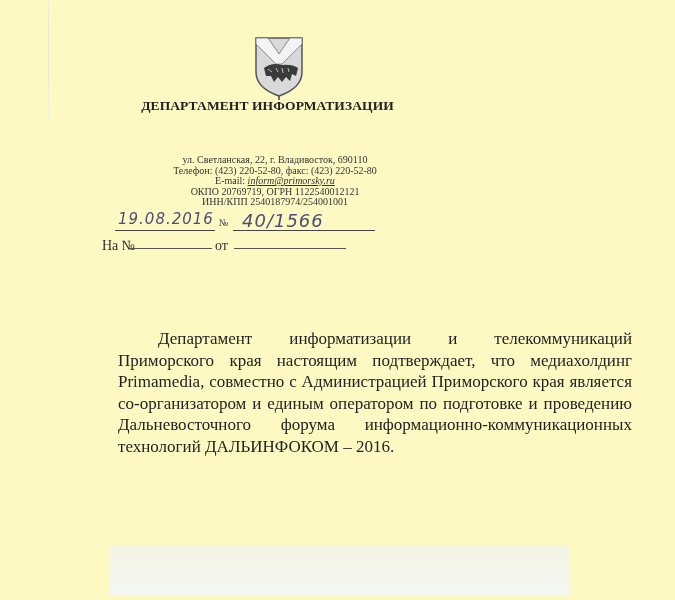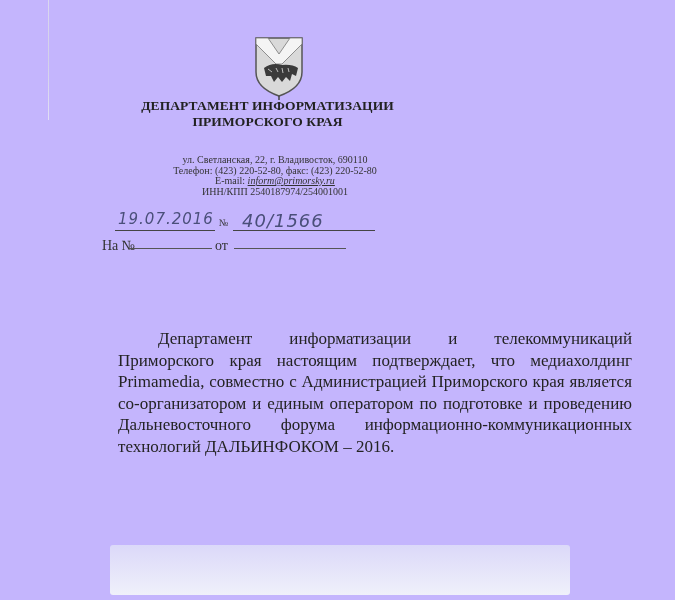--- a/index.html
+++ b/index.html
@@ -12,21 +12,21 @@
       background: #f4f7fa;
       position: relative;
       overflow: hidden;
       font-family: "Liberation Serif", "DejaVu Serif", serif;
       color: #1e1e1e;
     }
     .page {
       position: absolute;
       left: 0; top: 0;
       width: 675px; height: 600px;
-      background: #c4b5fd;
+      background: #fef9c3;
     }
     .fold-line {
       position: absolute;
       left: 48px; top: 0;
       width: 1px; height: 120px;
       background: linear-gradient(#e4e6ea, #d9dce0, #eef0f2);
       opacity: 0.7;
     }
     .crest {
       position: absolute;
@@ -152,32 +152,32 @@
   <svg class="crest" viewBox="0 0 54 66">
     <path d="M4 4 L50 4 L50 38 Q50 54 27 62 Q4 54 4 38 Z" fill="#d9d9d9" stroke="#555" stroke-width="1.5"></path>
     <path d="M4 4 L16 4 L27 20 L38 4 L50 4 L50 10 L30 30 L24 30 L4 10 Z" fill="#f4f4f4" stroke="#777" stroke-width="0.8"></path>
     <path d="M12 34 Q20 28 30 31 Q40 30 46 34 L44 42 L40 40 L38 47 L34 43 L30 48 L26 43 L22 48 L19 42 L14 42 Z" fill="#3a3a3a"></path>
     <path d="M16 35 L20 38 M24 34 L26 38 M30 34 L31 39 M36 34 L37 38" stroke="#ddd" stroke-width="0.8"></path>
     <path d="M27 62 L27 66" stroke="#444" stroke-width="1.5"></path>
   </svg>
 
   <div class="header-block">
     <div class="dept-title">ДЕПАРТАМЕНТ ИНФОРМАТИЗАЦИИ</div>
-    <div class="dept-title">ПРИМОРСКОГО КРАЯ</div>
   </div>
 
   <div class="contact-block">
     <div>ул. Светланская, 22, г. Владивосток, 690110</div>
     <div>Телефон: (423) 220-52-80, факс: (423) 220-52-80</div>
     <div><span>E-mail: </span><span class="email-link">inform@primorsky.ru</span></div>
+    <div>ОКПО 20769719, ОГРН 1122540012121</div>
     <div>ИНН/КПП 2540187974/254001001</div>
   </div>
 
   <div class="reg-row">
-    <span class="reg-date">19.07.2016</span>
+    <span class="reg-date">19.08.2016</span>
     <div class="reg-date-line"></div>
     <span class="no-label">№</span>
     <span class="reg-number">40/1566</span>
     <div class="reg-number-line"></div>
   </div>
 
   <div class="ref-row">
     <span class="ref-no-label">На №</span>
     <div class="ref-no-line"></div>
     <span class="ref-from-label">от</span>

